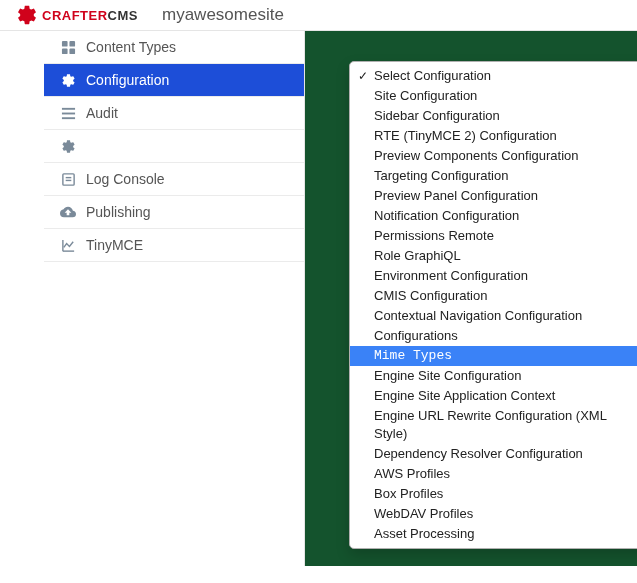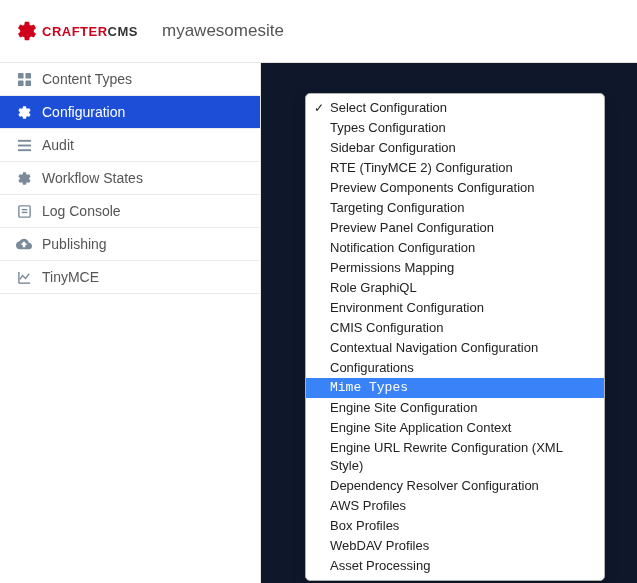--- a/index.html
+++ b/index.html
@@ -12,21 +12,21 @@
       font-size: 13px;
       color: #333;
       background: #fff;
       width: 637px;
       height: 583px;
       overflow: hidden;
     }
     .header {
       display: flex;
       align-items: center;
-      padding: 20px 16px;
+      padding: 4px 16px;
       border-bottom: 1px solid #e5e5e5;
       gap: 24px;
     }
     .logo {
       display: flex;
       align-items: center;
       gap: 4px;
     }
     .logo-gear {
       width: 22px;
@@ -44,20 +44,21 @@
       color: #333;
     }
     .site-name {
       font-size: 17px;
       color: #555;
       font-weight: 500;
     }
     .main {
       display: flex;
       height: calc(100% - 48px);
+      padding-left: 44px;
     }
     .sidebar {
       width: 261px;
       border-right: 1px solid #e5e5e5;
       background: #fff;
     }
     .sidebar-item {
       display: flex;
       align-items: center;
       padding: 8px 16px;
@@ -75,21 +76,21 @@
       width: 16px;
       height: 16px;
       display: flex;
       align-items: center;
       justify-content: center;
       flex-shrink: 0;
     }
     .content {
       flex: 1;
       position: relative;
-      background: #0f172a;
+      background: #14532d;
     }
     .dropdown {
       position: absolute;
       top: 30px;
       left: 44px;
       width: 300px;
       background: #fff;
       border: 1px solid #b0b0b0;
       border-radius: 5px;
       box-shadow: 0 6px 14px rgba(0,0,0,0.18);
@@ -164,21 +165,20 @@
           </svg>
         </span>
         <span>Audit</span>
       </div>
       <div class="sidebar-item">
         <span class="icon">
           <svg viewBox="0 0 24 24" width="15" height="15" fill="#7a8a99">
             <path d="M12,8A4,4 0 0,1 16,12A4,4 0 0,1 12,16A4,4 0 0,1 8,12A4,4 0 0,1 12,8M12,10A2,2 0 0,0 10,12A2,2 0 0,0 12,14A2,2 0 0,0 14,12A2,2 0 0,0 12,10M10,22C9.75,22 9.54,21.82 9.5,21.58L9.13,18.93C8.5,18.68 7.96,18.34 7.44,17.94L4.95,18.95C4.73,19.03 4.46,18.95 4.34,18.73L2.34,15.27C2.21,15.05 2.27,14.78 2.46,14.63L4.57,12.97L4.5,12L4.57,11L2.46,9.37C2.27,9.22 2.21,8.95 2.34,8.73L4.34,5.27C4.46,5.05 4.73,4.96 4.95,5.05L7.44,6.05C7.96,5.66 8.5,5.32 9.13,5.07L9.5,2.42C9.54,2.18 9.75,2 10,2H14C14.25,2 14.46,2.18 14.5,2.42L14.87,5.07C15.5,5.32 16.04,5.66 16.56,6.05L19.05,5.05C19.27,4.96 19.54,5.05 19.66,5.27L21.66,8.73C21.79,8.95 21.73,9.22 21.54,9.37L19.43,11L19.5,12L19.43,13L21.54,14.63C21.73,14.78 21.79,15.05 21.66,15.27L19.66,18.73C19.54,18.95 19.27,19.04 19.05,18.95L16.56,17.95C16.04,18.34 15.5,18.68 14.87,18.93L14.5,21.58C14.46,21.82 14.25,22 14,22H10Z"></path>
           </svg>
         </span>
-        <span>Workflow States</span>
       </div>
       <div class="sidebar-item">
         <span class="icon">
           <svg viewBox="0 0 16 16" width="15" height="15" fill="none" stroke="#7a8a99" stroke-width="1.5">
             <rect x="2" y="2" width="12" height="12" rx="1"></rect>
             <line x1="5" y1="6" x2="11" y2="6"></line>
             <line x1="5" y1="9" x2="11" y2="9"></line>
           </svg>
         </span>
         <span>Log Console</span>
@@ -201,42 +201,42 @@
         </span>
         <span>TinyMCE</span>
       </div>
     </div>
   <div class="content">
     <div class="dropdown">
         <div class="dropdown-item selected">
           <span>Select Configuration</span>
         </div>
         <div class="dropdown-item">
-          <span>Types Configuration</span>
+          <span>Site Configuration</span>
         </div>
         <div class="dropdown-item">
           <span>Sidebar Configuration</span>
         </div>
         <div class="dropdown-item">
           <span>RTE (TinyMCE 2) Configuration</span>
         </div>
         <div class="dropdown-item">
           <span>Preview Components Configuration</span>
         </div>
         <div class="dropdown-item">
           <span>Targeting Configuration</span>
         </div>
         <div class="dropdown-item">
           <span>Preview Panel Configuration</span>
         </div>
         <div class="dropdown-item">
           <span>Notification Configuration</span>
         </div>
         <div class="dropdown-item">
-          <span>Permissions Mapping</span>
+          <span>Permissions Remote</span>
         </div>
         <div class="dropdown-item">
           <span>Role GraphiQL</span>
         </div>
         <div class="dropdown-item">
           <span>Environment Configuration</span>
         </div>
         <div class="dropdown-item">
           <span>CMIS Configuration</span>
         </div>

